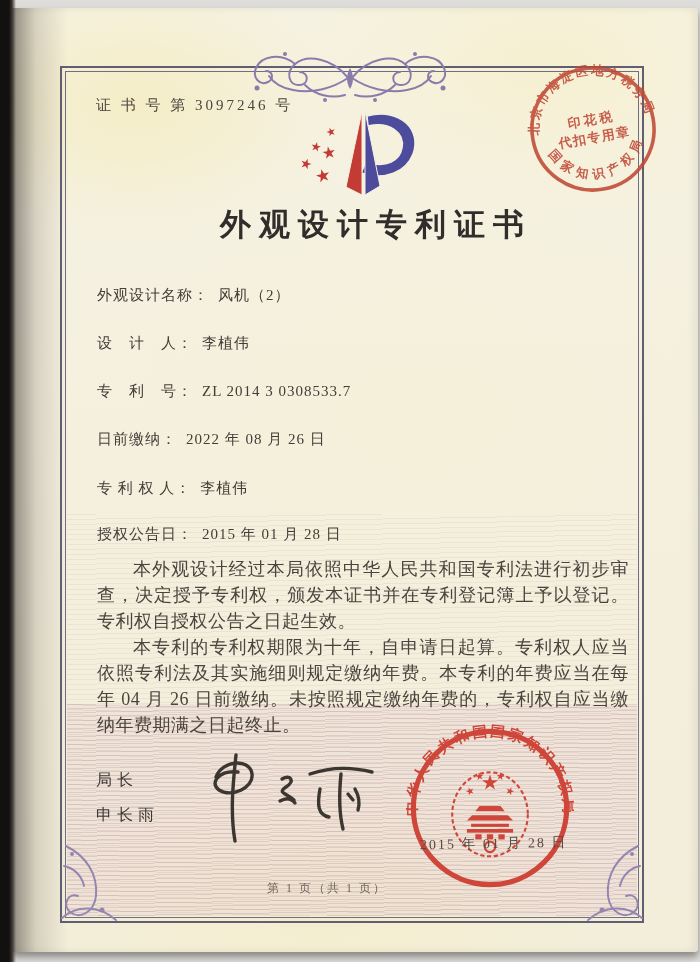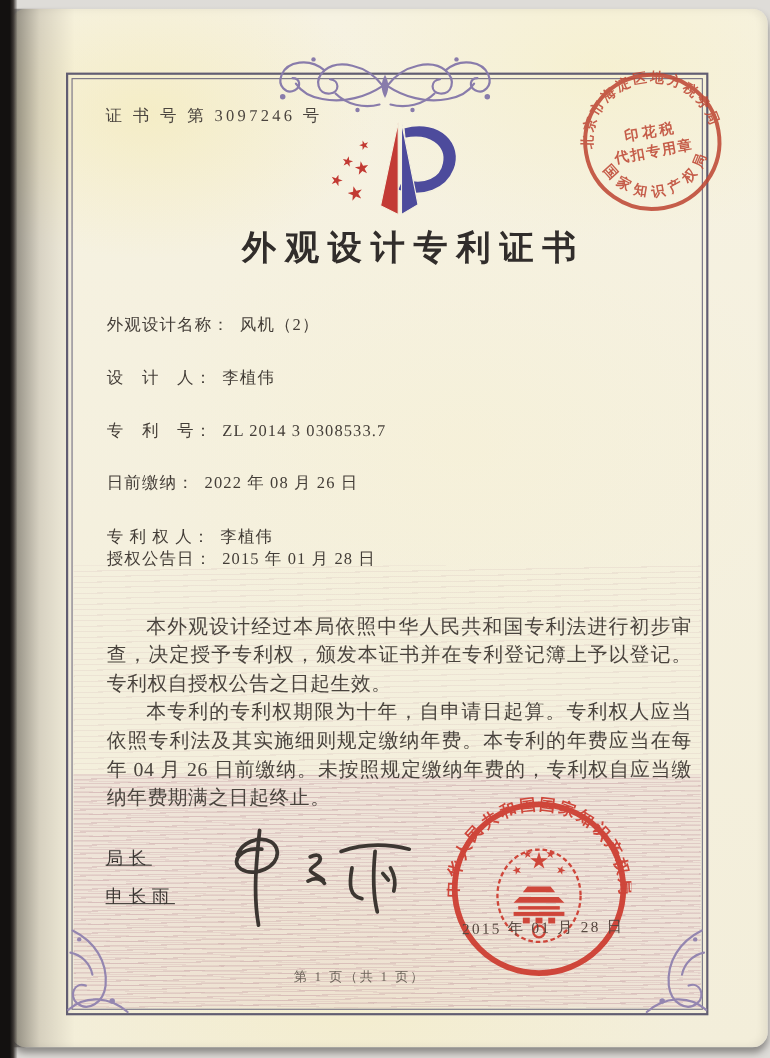--- a/index.html
+++ b/index.html
@@ -15,21 +15,21 @@
   }
   .page{
     position:absolute;left:10px;top:8px;width:688px;height:944px;
     background:
       radial-gradient(ellipse 300px 190px at 18% 10%, rgba(244,233,176,.55), transparent 70%),
       radial-gradient(ellipse 360px 220px at 78% 6%, rgba(246,239,198,.6), transparent 70%),
       radial-gradient(ellipse 420px 300px at 60% 42%, rgba(247,241,208,.35), transparent 72%),
       radial-gradient(ellipse 420px 200px at 45% 96%, rgba(244,236,196,.5), transparent 72%),
       linear-gradient(#f6f2e2,#f3eeda);
     box-shadow:0 5px 7px rgba(40,38,35,.45), inset -4px 0 8px rgba(0,0,0,.07);
-    border-radius:14px;
+    border-radius:4px;
   }
   .spine-shadow{
     position:absolute;left:0;top:0;width:58px;height:100%;
     background:linear-gradient(90deg, rgba(30,26,22,.50), rgba(110,100,92,.22) 45%, rgba(0,0,0,0));
     border-radius:2px 0 0 2px;pointer-events:none;
   }
   .frame{
     position:absolute;left:50px;top:58px;width:580px;height:853px;
     border:2px solid #615d72;
   }
@@ -57,21 +57,21 @@
   }
   .tax-seal{position:absolute;left:512px;top:50px;width:142px;height:142px;z-index:4;opacity:.88;}
   .field-row{position:absolute;left:87px;font-size:15px;color:#433d37;letter-spacing:1px;z-index:4;white-space:nowrap;}
   .field-row .val{margin-left:9px;text-align:right;}
   .body-text{
     position:absolute;left:87px;top:548px;width:532px;z-index:4;
     font-size:18px;line-height:26px;color:#4a443e;text-align:justify;letter-spacing:.5px;
   }
   .body-text p{margin:0;text-indent:2em;}
   .signer{position:absolute;left:86px;top:762px;z-index:4;color:#3b3733;font-size:16px;letter-spacing:5px;}
-  .signer div{margin-bottom:14px;text-decoration:underline;}
+  .signer div{margin-bottom:14px;}
   .signature{position:absolute;left:182px;top:733px;width:195px;height:108px;z-index:4;}
   .office-seal{position:absolute;left:396px;top:716px;width:168px;height:168px;z-index:4;opacity:.92;}
   .issue-date{
     position:absolute;left:410px;top:827px;z-index:5;font-size:14px;color:#574840;
     letter-spacing:2px;transform:rotate(-1deg);white-space:nowrap;
   }
   .page-footer{
     position:absolute;left:50px;top:872px;width:534px;text-align:center;z-index:4;
     font-size:12px;color:#6e655c;letter-spacing:2px;
   }
@@ -172,21 +172,21 @@
   </div>
   <div class="field-row" style="top:374px">
     <span>专　利　号：</span><span class="val">ZL 2014 3 0308533.7</span>
   </div>
   <div class="field-row" style="top:422px">
     <span>日前缴纳：</span><span class="val">2022 年 08 月 26 日</span>
   </div>
   <div class="field-row" style="top:471px">
     <span>专 利 权 人：</span><span class="val">李植伟</span>
   </div>
-  <div class="field-row" style="top:491px">
+  <div class="field-row" style="top:517px">
     <span>授权公告日：</span><span class="val">2015 年 01 月 28 日</span>
   </div>
 
   <div class="body-text">
     <p>本外观设计经过本局依照中华人民共和国专利法进行初步审查，决定授予专利权，颁发本证书并在专利登记簿上予以登记。专利权自授权公告之日起生效。</p>
     <p>本专利的专利权期限为十年，自申请日起算。专利权人应当依照专利法及其实施细则规定缴纳年费。本专利的年费应当在每年 04 月 26 日前缴纳。未按照规定缴纳年费的，专利权自应当缴纳年费期满之日起终止。</p>
   </div>
 
   <div class="signer">
     <div>局长</div>

